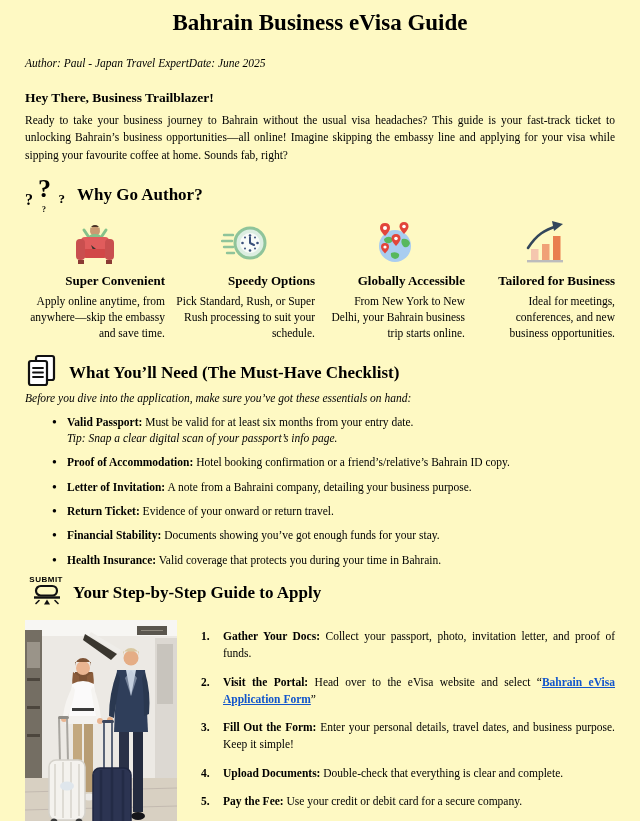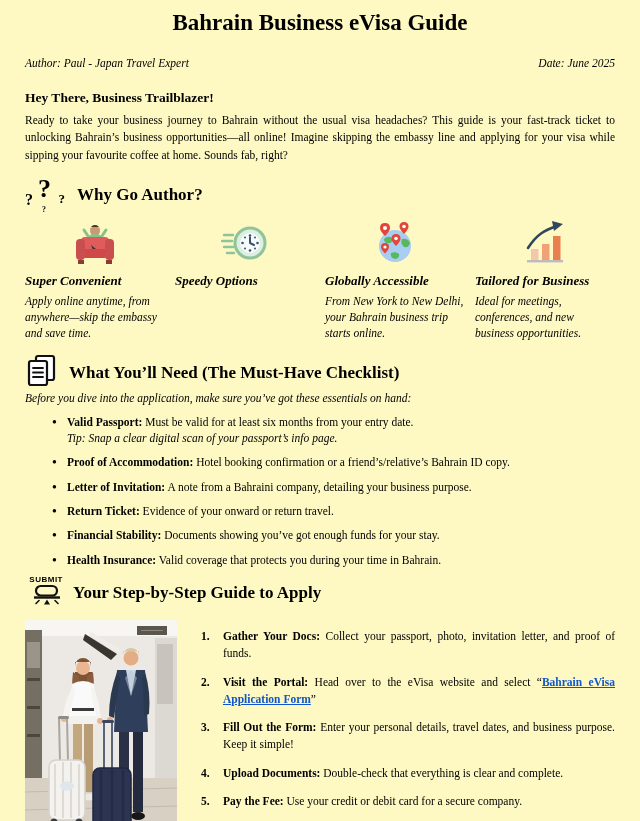--- a/index.html
+++ b/index.html
@@ -4,36 +4,36 @@
 <style>
   * { margin:0; padding:0; box-sizing:border-box; }
   html,body { background:#ffffff; }
   .page {
     width:640px; height:821px; margin:0 auto; background:#fef9c3;
     font-family:"Liberation Serif", serif; color:#000;
     padding:8px 25px 0 25px; overflow:hidden; position:relative;
   }
   
   .doc-title { font-size:23px; font-weight:bold; text-align:center; margin-top:2px; }
-  .meta-row { display:flex; justify-content:space-between; font-style:italic; font-size:11.5px; margin-top:21px; }
+  .meta-row { display:flex; font-style:italic; font-size:11.5px; margin-top:21px; }
   
   .intro-heading { font-size:13.5px; font-weight:bold; margin-top:21px; }
   .body-par { font-size:11.5px; line-height:1.5; text-align:justify; margin-top:6px; }
   
   .section-heading { display:flex; align-items:center; gap:10px; margin-top:12px; }
   .section-heading .sh-text { font-size:17px; font-weight:bold; }
   
   .qmarks { position:relative; width:42px; height:38px; flex-shrink:0; font-weight:bold; }
   .qmarks span { position:absolute; line-height:1; }
   .qm-a { font-size:16px; left:0; bottom:6px; }
   .qm-b { font-size:26px; left:13px; top:0; }
   .qm-c { font-size:13px; right:2px; bottom:9px; }
   .qm-d { font-size:8px; left:17px; bottom:0; }
   
-  .features { display:grid; grid-template-columns:repeat(4,1fr); gap:10px; margin-top:4px; text-align:left;font-style:italic; }
+  .features { display:grid; grid-template-columns:repeat(4,1fr); gap:10px; margin-top:4px; text-align:right; }
   .f-icon { height:50px; display:flex; align-items:center; justify-content:center; }
   .f-title { font-size:13px; font-weight:bold; margin-top:5px; }
   .f-text { font-size:11.5px; line-height:1.42; margin-top:4px; }
   
   .checklist-intro { font-size:11.5px; font-style:italic; }
   .checklist { list-style:none; margin-top:10px; padding-left:42px; }
   .checklist li { position:relative; font-size:11.5px; line-height:1.42; margin-bottom:8px; }
   .checklist li::before { content:"●"; position:absolute; left:-15px; top:2px; font-size:8px; }
   .tip { display:block; font-style:italic; }
   
@@ -113,20 +113,21 @@
               <circle cx="36.5" cy="24" r="1.3"></circle>
             <circle cx="24" cy="18.5" r="1"></circle>
               <circle cx="34" cy="18.5" r="1"></circle>
             <circle cx="24" cy="29.5" r="1"></circle>
               <circle cx="34" cy="29.5" r="1"></circle>
           </g>
           <path d="M29,24 L29,18.5 M29,24 L33,26" stroke="#39507a" stroke-width="2" stroke-linecap="round" fill="none"></path>
         </svg>
       </div>
       <div class="f-title">Speedy Options</div>
+      <div class="f-text">Pick Standard, Rush, or Super Rush processing to suit your schedule.</div>
     </div>
 
     <div class="feature">
       <div class="f-icon">
         <svg width="48" height="48" viewBox="0 0 48 48">
           <circle cx="24" cy="27" r="16" fill="#a9cdf0"></circle>
           <path d="M13,20 q4,-4 8,-1 q2,3 -2,5 q-6,1 -6,-4 Z" fill="#58b85e"></path>
           <path d="M31,20 q6,-1 8,4 q-1,5 -6,4 q-4,-4 -2,-8 Z" fill="#58b85e"></path>
           <path d="M20,34 q5,-2 8,1 q1,4 -4,5 q-5,-1 -4,-6 Z" fill="#58b85e"></path>
           <g>

